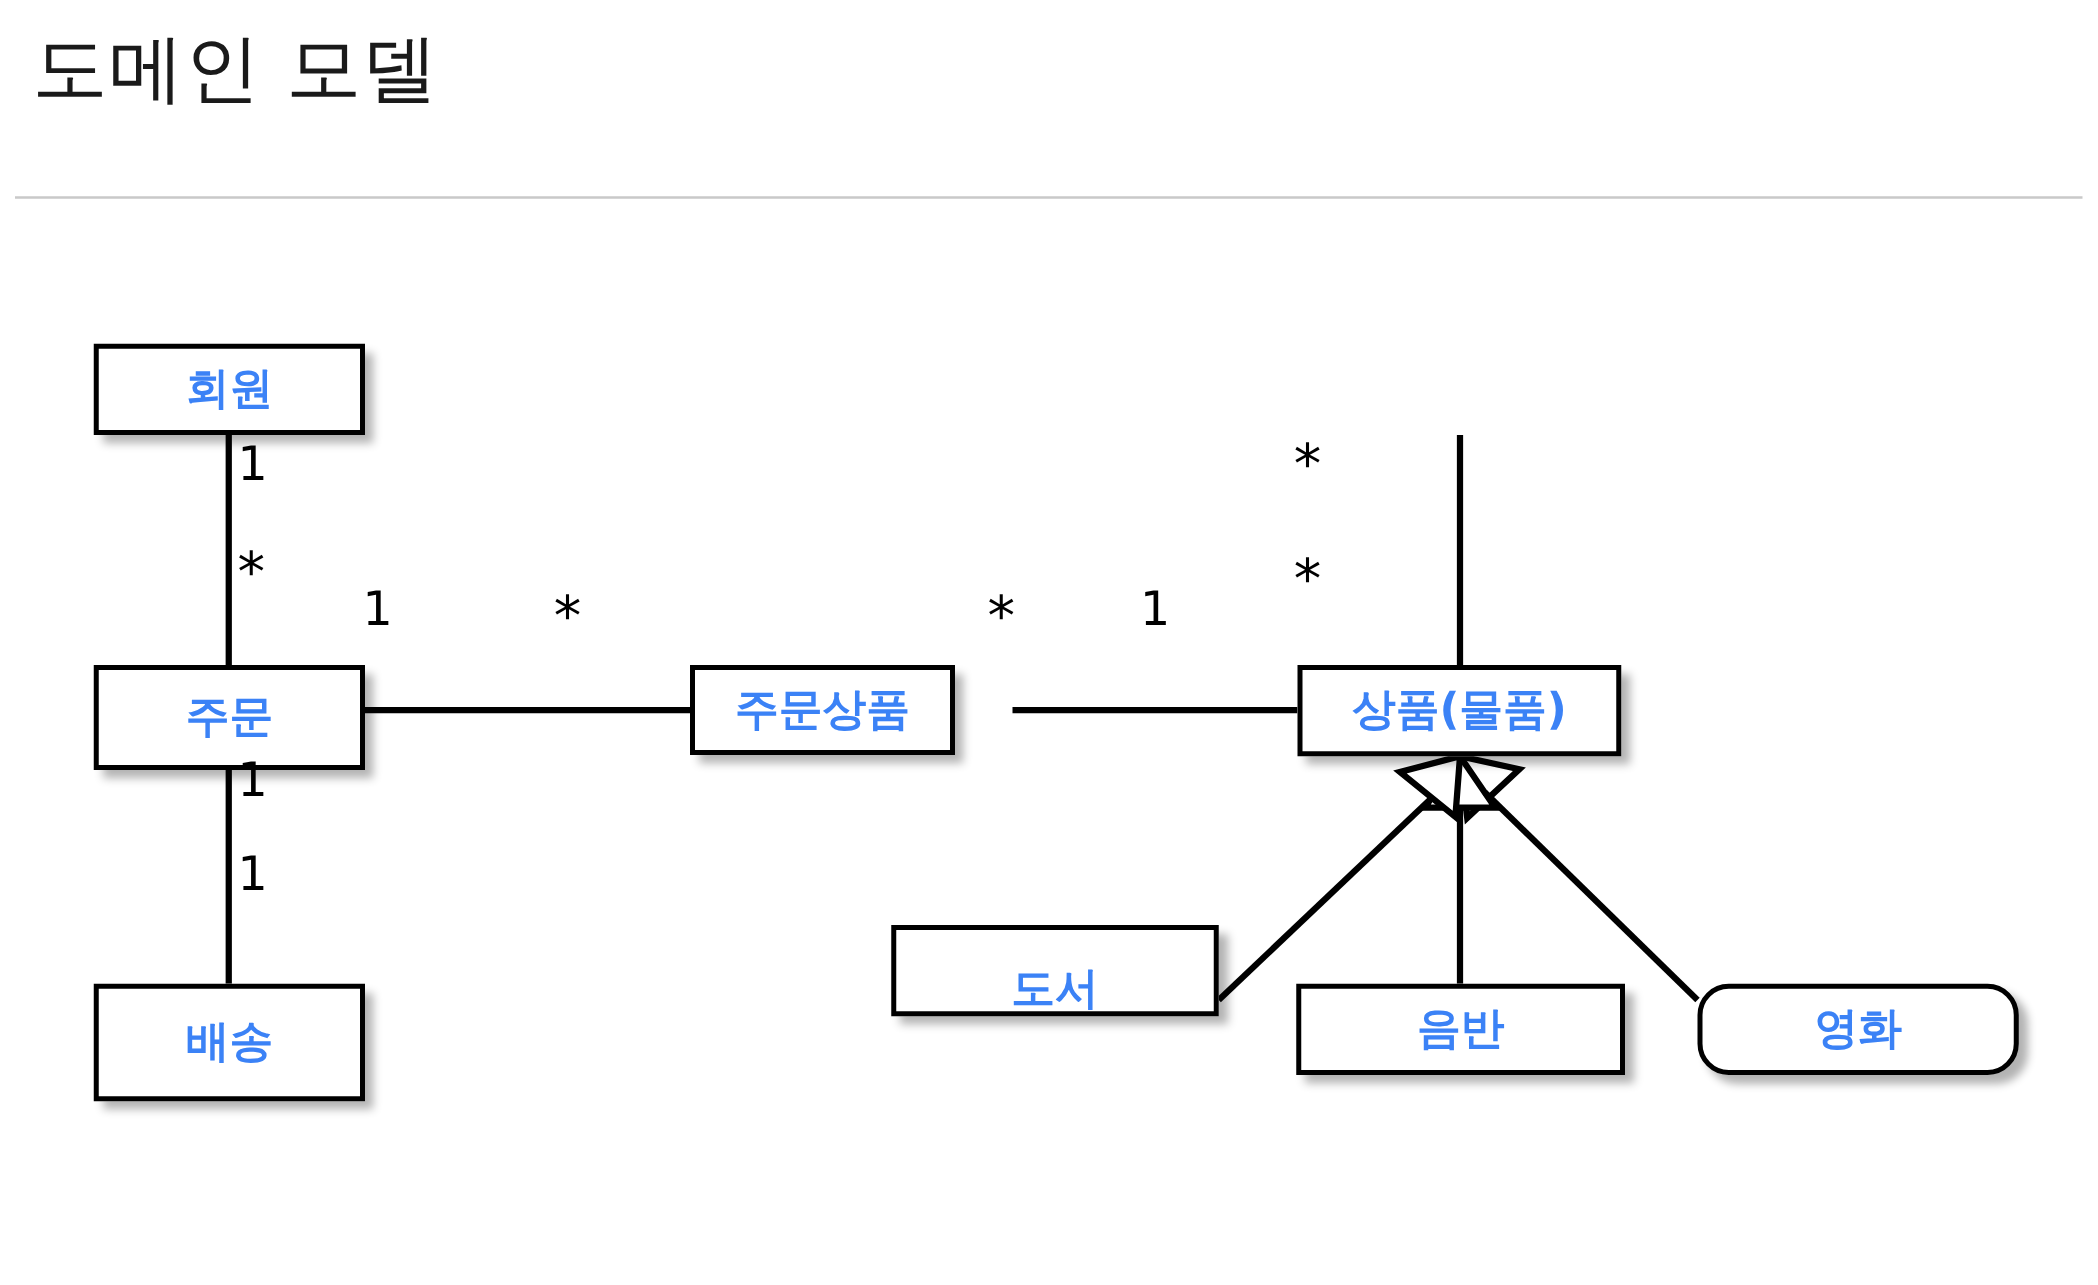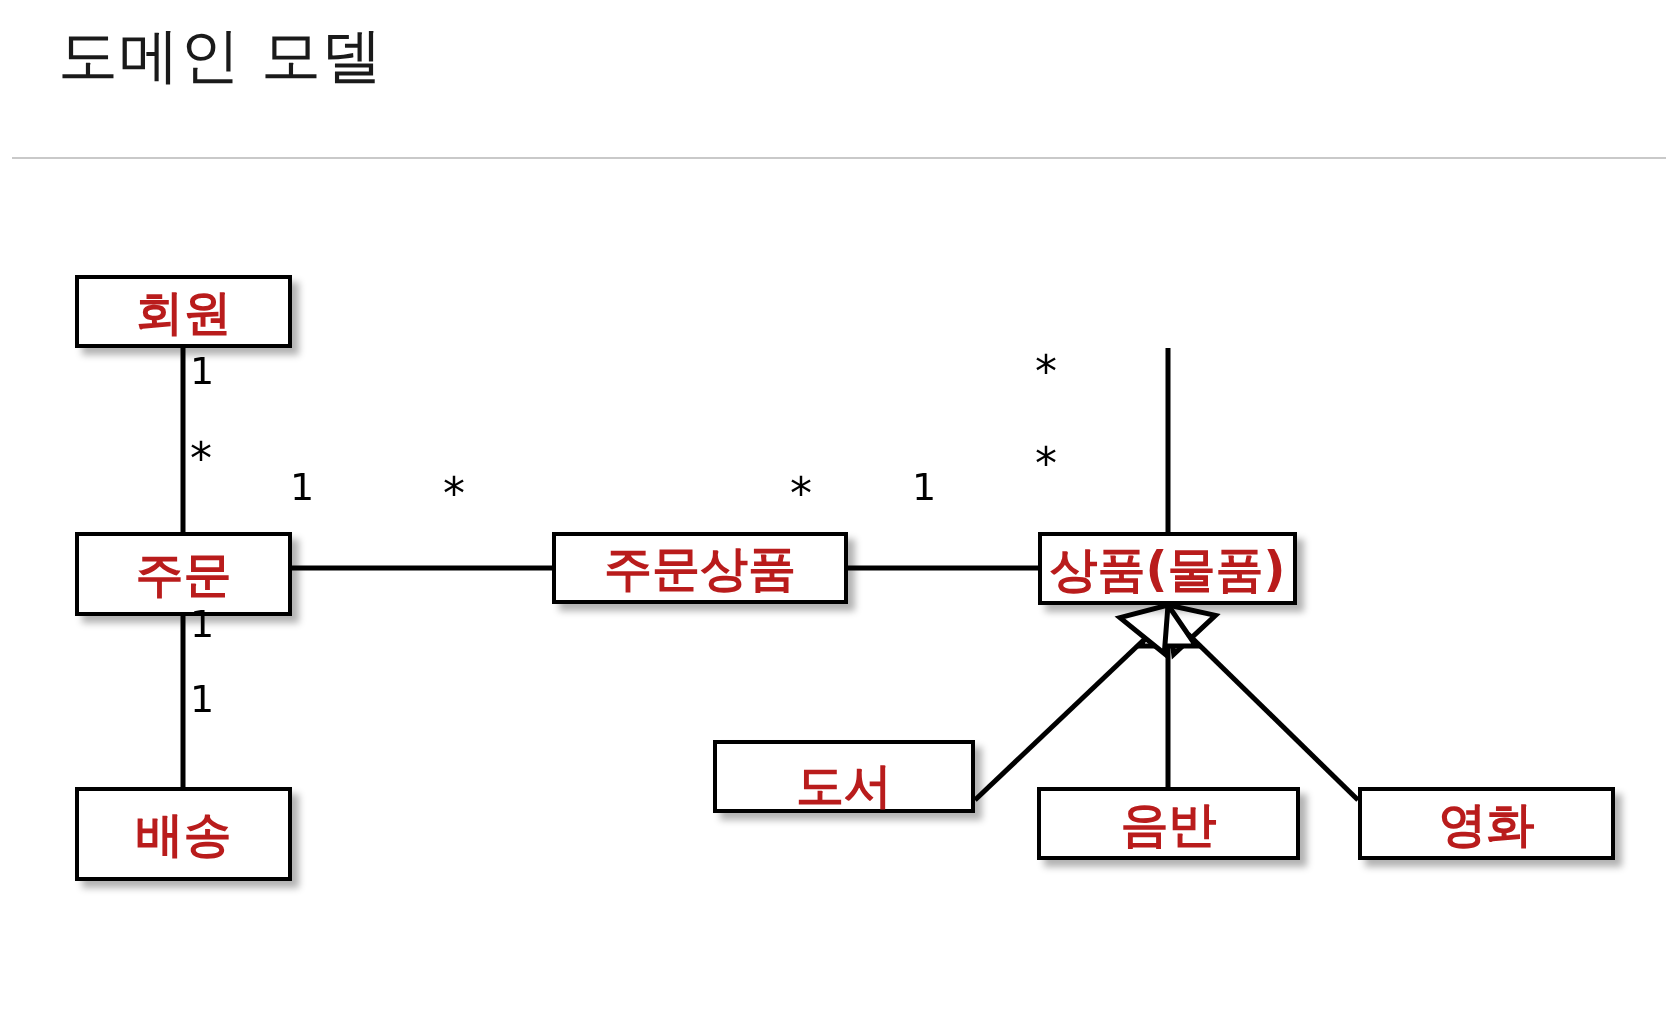--- a/index.html
+++ b/index.html
@@ -20,21 +20,20 @@
   #slide-title {
     position: absolute;
     left: 26px;
     top: 22px;
     font-size: 60px;
     font-weight: 400;
     letter-spacing: 1px;
     line-height: 1.1;
     color: #1a1a1a;
     white-space: nowrap;
-    margin-left: 32px;
   }
   #title-rule {
     position: absolute;
     left: 12px;
     top: 157px;
     width: 1654px;
     height: 2px;
     background: #c9c9c9;
   }
 
@@ -61,25 +60,25 @@
     box-sizing: border-box;
     background: #ffffff;
     border: 4px solid #000000;
     display: flex;
     align-items: center;
     justify-content: center;
     box-shadow: 7px 7px 7px rgba(0,0,0,0.30);
     z-index: 3;
   }
   .uml-box .box-label {
-    font-size: 48px;
+    font-size: 35px;
     font-weight: 700;
     line-height: 1;
     white-space: nowrap;
-    color: #b91c1c;
+    color: #3b82f6;
   }
 
   
   .mult {
     position: absolute;
     font-size: 38px;
     font-weight: 400;
     line-height: 1;
     color: #000000;
     z-index: 4;
@@ -124,38 +123,38 @@
   </div>
 
   <div class="uml-box" style="left:75px; top:532px; width:217px; height:84px;">
     <span class="box-label">주문</span>
   </div>
 
   <div class="uml-box" style="left:75px; top:787px; width:217px; height:94px;">
     <span class="box-label">배송</span>
   </div>
 
-  <div class="uml-box" style="left:552px; top:532px; width:296px; height:72px;">
+  <div class="uml-box" style="left:552px; top:532px; width:212px; height:72px;">
     <span class="box-label">주문상품</span>
   </div>
 
   <div class="uml-box" style="left:1038px; top:532px; width:259px; height:73px;align-items:center;">
     <span class="box-label">상품(물품)</span>
   </div>
 
 
   <div class="uml-box" style="left:713px; top:740px; width:262px; height:73px;align-items:flex-end;">
     <span class="box-label">도서</span>
   </div>
 
   <div class="uml-box" style="left:1037px; top:787px; width:263px; height:73px;text-align:right;">
     <span class="box-label">음반</span>
   </div>
 
-  <div class="uml-box" style="left:1358px; top:787px; width:257px; height:73px;">
+  <div class="uml-box" style="left:1358px; top:787px; width:257px; height:73px;border-radius:25px;">
     <span class="box-label">영화</span>
   </div>
 
   <div class="mult" style="left:190px; top:352px;">1</div>
 
   <div class="mult star" style="left:190px; top:437px;">*</div>
 
   <div class="mult" style="left:290px; top:468px;">1</div>
 
   <div class="mult star" style="left:443px; top:472px;">*</div>

